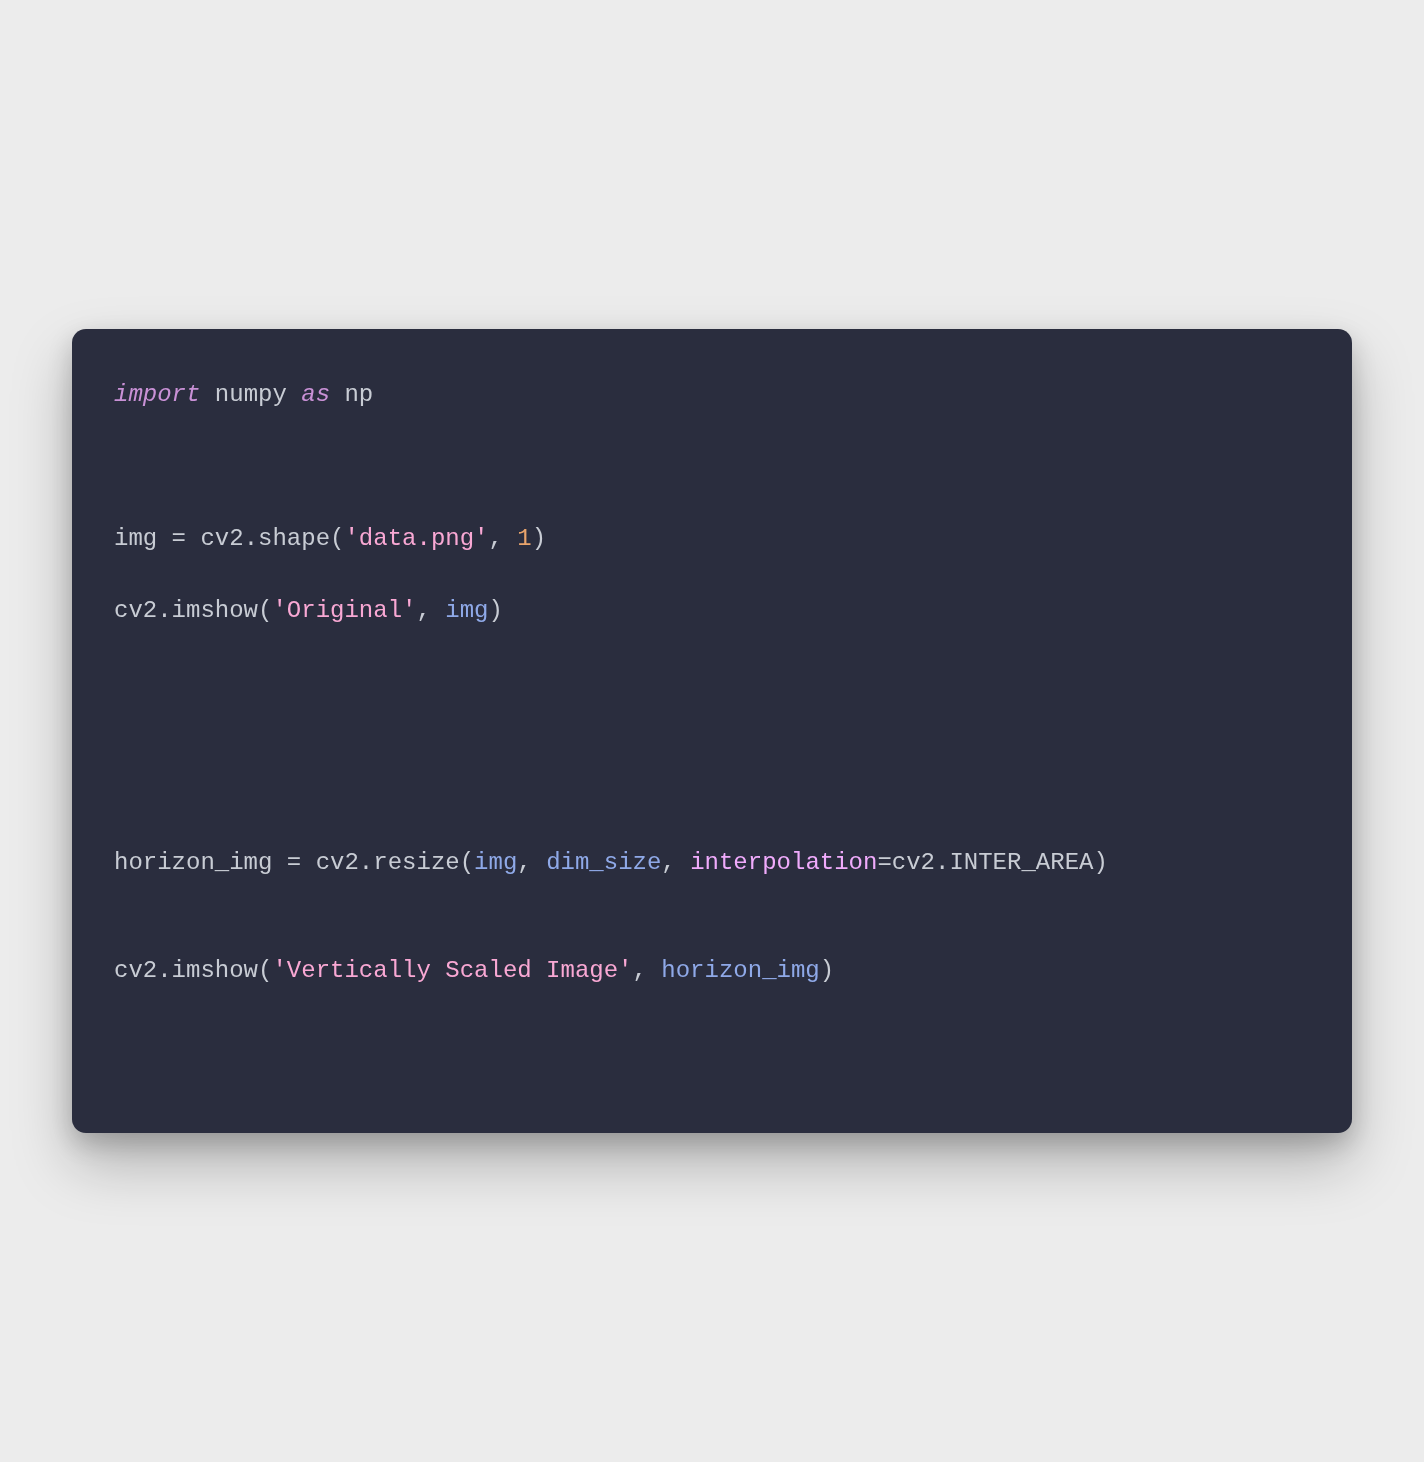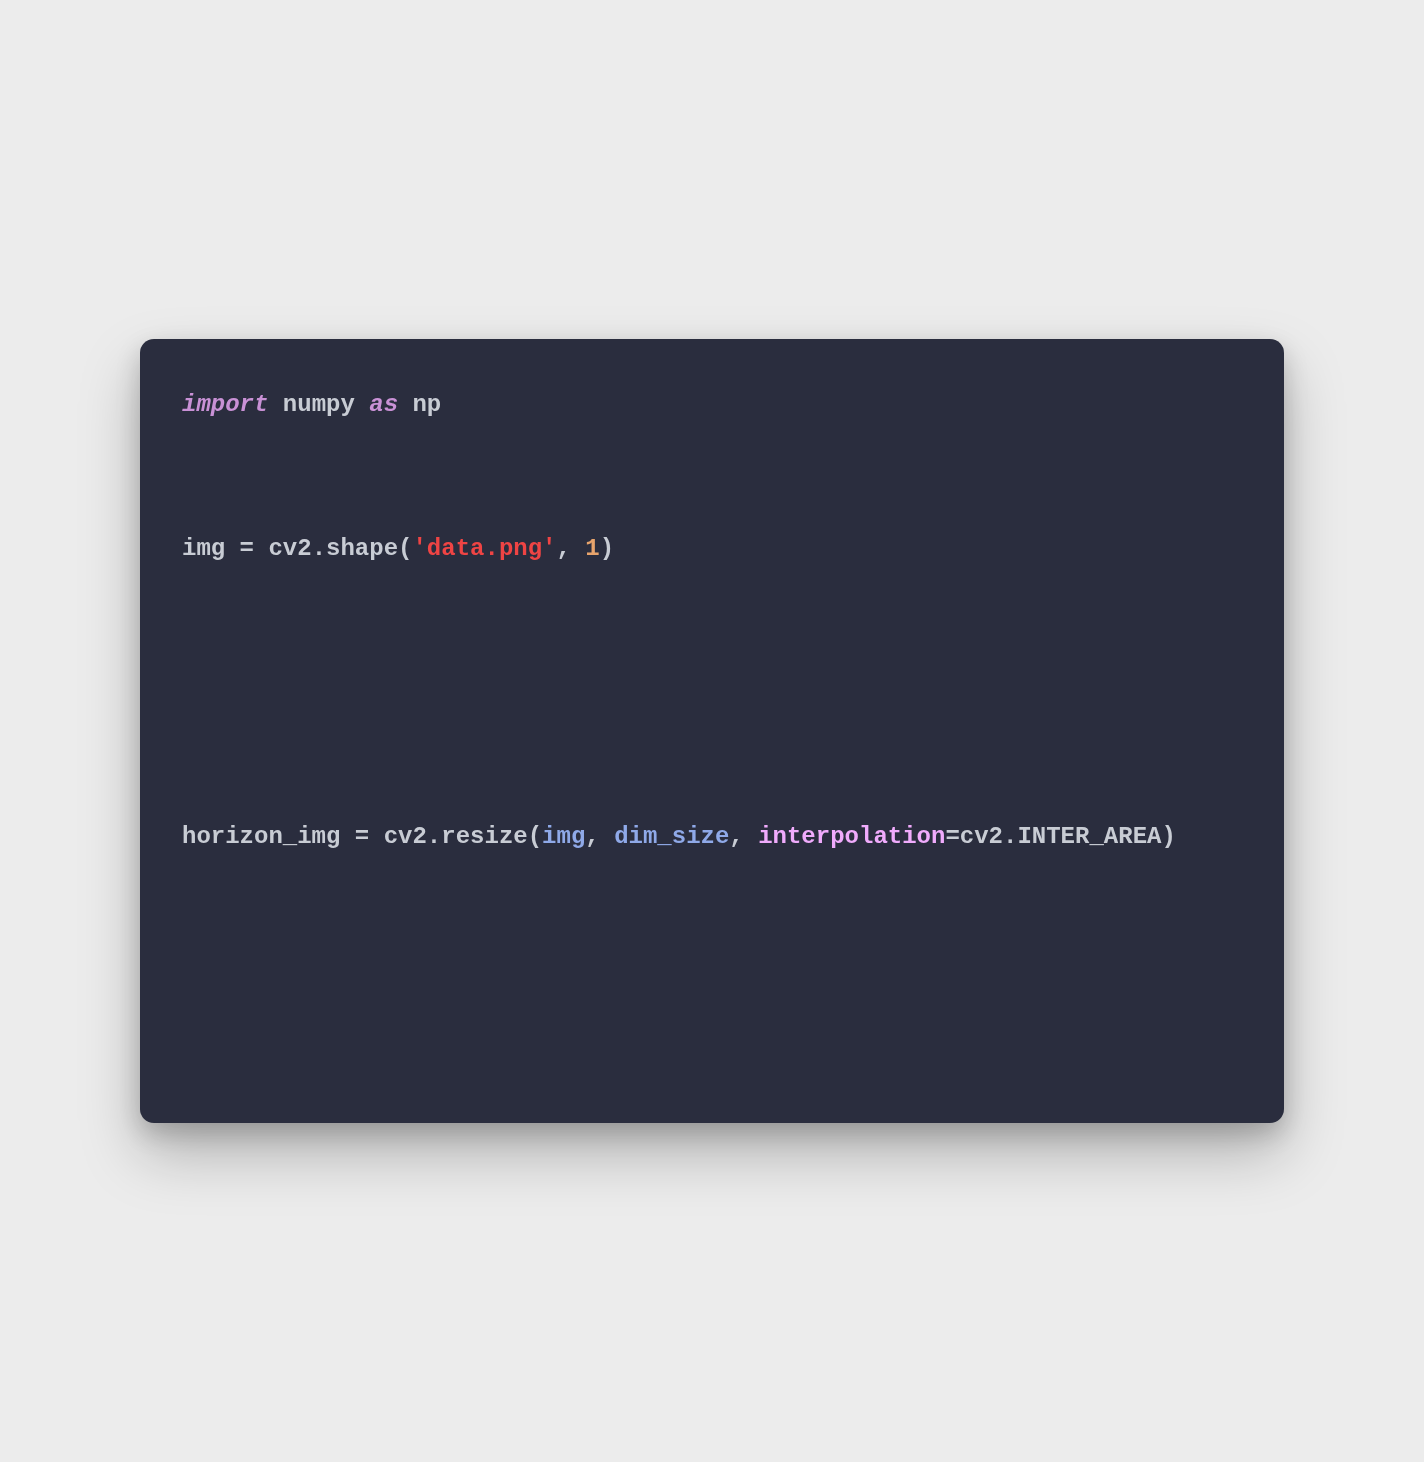--- a/index.html
+++ b/index.html
@@ -12,61 +12,62 @@
       width: 1424px;
       height: 1462px;
       display: flex;
       align-items: center;
       justify-content: center;
       font-family: "SF Mono", "Monaco", "Menlo", "Consolas", "Courier New", monospace;
     }
     .code-card {
       background: #2a2d3e;
       border-radius: 14px;
-      padding: 48px 42px 88px 42px;
-      width: 1144px;
+      padding: 48px 42px 36px 42px;
+      width: 1280px;
       box-shadow: 0 30px 60px rgba(0,0,0,0.25), 0 10px 24px rgba(0,0,0,0.18);
-      font-weight: bold;
     }
     .code-line {
       font-size: 24px;
       line-height: 1.5;
       white-space: pre;
       color: #c8ccd4;
       min-height: 36px;
     }
     .spacer {
       height: 36px;
     }
     .kw-import { color: #c991d6; font-style: italic; }
     .kw-as { color: #c991d6; font-style: italic; }
     .ident { color: #c8ccd4; }
-    .string { color: #ef4444; }
+    .string { color: #f9a8d4; }
     .number { color: #e8a46c; }
     .param-name { color: #8fa9e8; }
     .func-attr { color: #c8ccd4; }
     .punct { color: #c8ccd4; }
     .operator { color: #c8ccd4; }
     .named-arg { color: #f0abfc; }
   </style>
 </head>
 <body>
 
 <div class="code-card">
   <div class="code-line"><span class="kw-import">import</span><span class="ident"> </span><span class="ident">numpy</span><span class="ident"> </span><span class="kw-as">as</span><span class="ident"> </span><span class="ident">np</span></div>
   <div class="spacer"></div>
   <div class="spacer"></div>
   <div class="spacer"></div>
   <div class="code-line"><span class="ident">img</span><span class="operator"> = </span><span class="func-attr">cv2.shape(</span><span class="string">'data.png'</span><span class="punct">, </span><span class="number">1</span><span class="punct">)</span></div>
   <div class="spacer"></div>
+  <div class="code-line"><span class="func-attr">cv2.imshow(</span><span class="string">'Original'</span><span class="punct">, </span><span class="param-name">img</span><span class="punct">)</span></div>
   <div class="spacer"></div>
   <div class="spacer"></div>
   <div class="spacer"></div>
   <div class="spacer"></div>
   <div class="spacer"></div>
   <div class="spacer"></div>
   <div class="code-line"><span class="ident">horizon_img</span><span class="operator"> = </span><span class="func-attr">cv2.resize(</span><span class="param-name">img</span><span class="punct">, </span><span class="param-name">dim_size</span><span class="punct">, </span><span class="named-arg">interpolation</span><span class="punct">=</span><span class="func-attr">cv2.INTER_AREA</span><span class="punct">)</span></div>
   <div class="spacer"></div>
   <div class="spacer"></div>
+  <div class="code-line"><span class="func-attr">cv2.imshow(</span><span class="string">'Vertically Scaled Image'</span><span class="punct">, </span><span class="param-name">horizon_img</span><span class="punct">)</span></div>
   <div class="spacer"></div>
   <div class="spacer"></div>
   <div class="spacer"></div>
 </div>
 
 </body></html>

